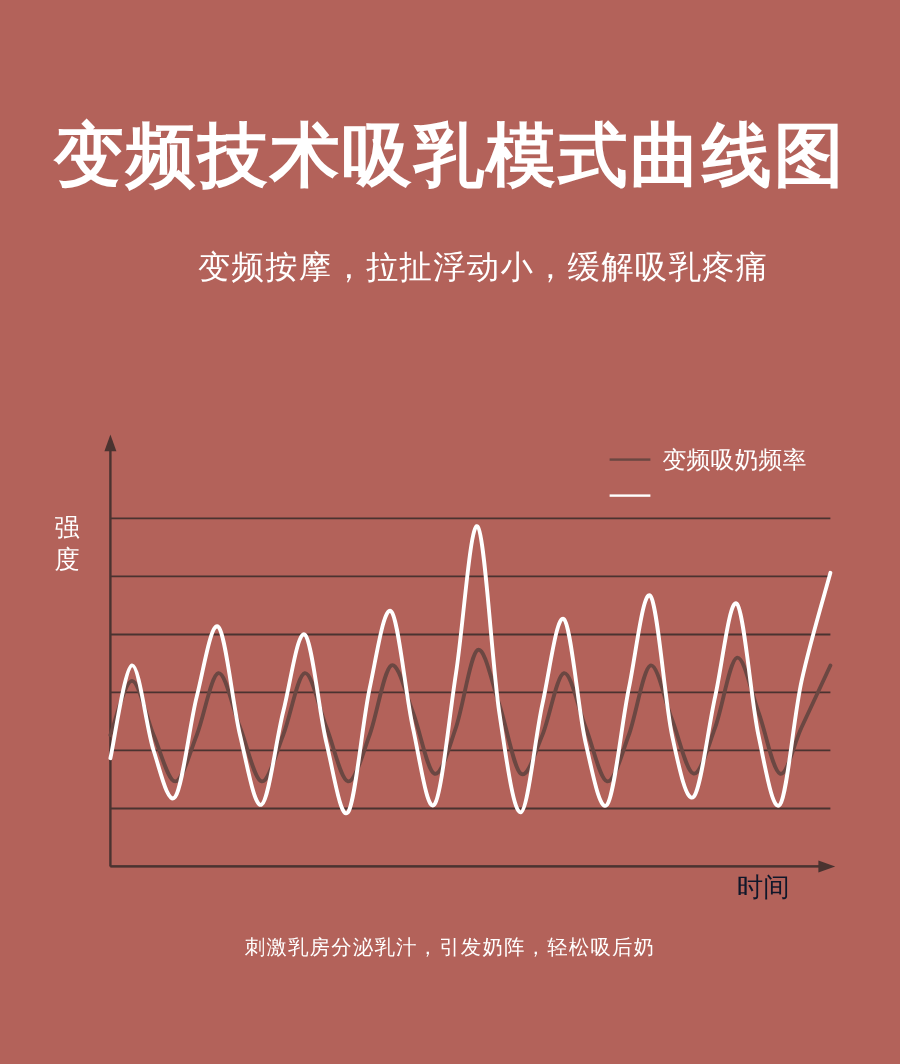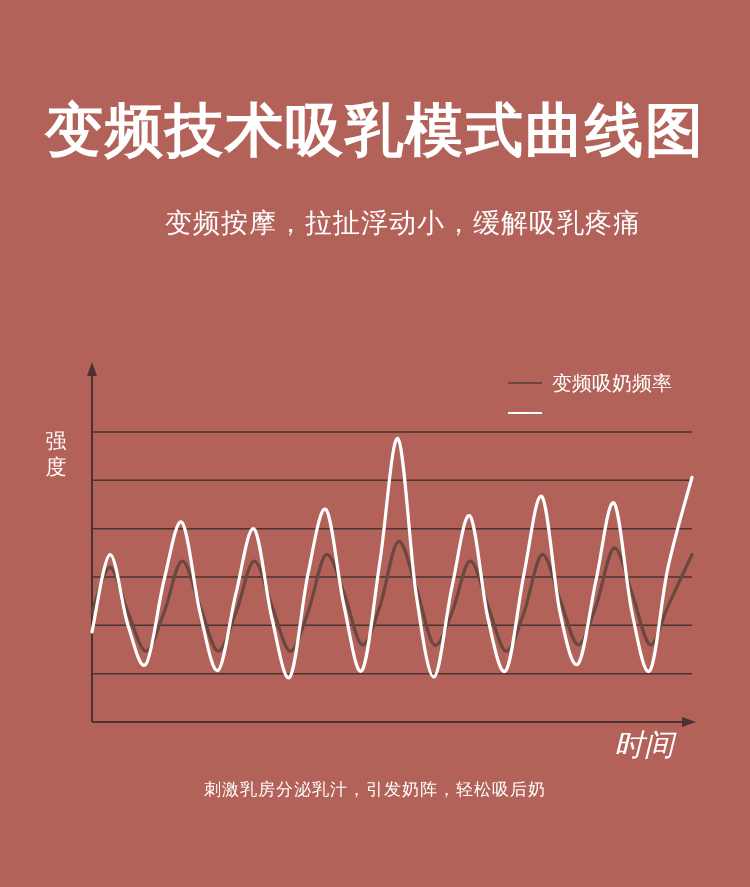--- a/index.html
+++ b/index.html
@@ -84,24 +84,23 @@
     width: 24px;
     color: #ffffff;
     font-size: 21px;
     line-height: 1.25;
     text-align: center;
   }
   .axis-x-label {
     position: absolute;
     left: 614px;
     top: 385px;
-    color: #ffffff;
-    font-size: 30px;
+    color: #0f172a;
+    font-size: 22px;
     white-space: nowrap;
-    font-style: italic;
   }
   .plot-svg {
     position: absolute;
     left: 0;
     top: 0;
   }
   .footer {
     position: absolute;
     top: 778px;
     left: 0;

